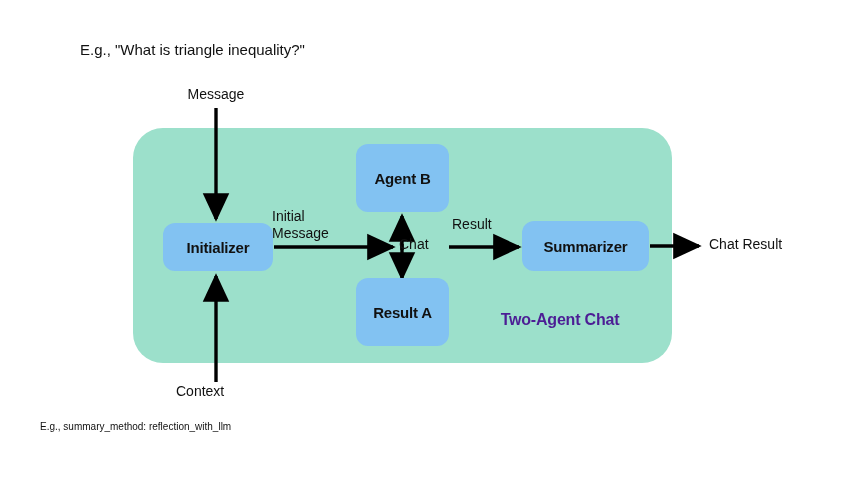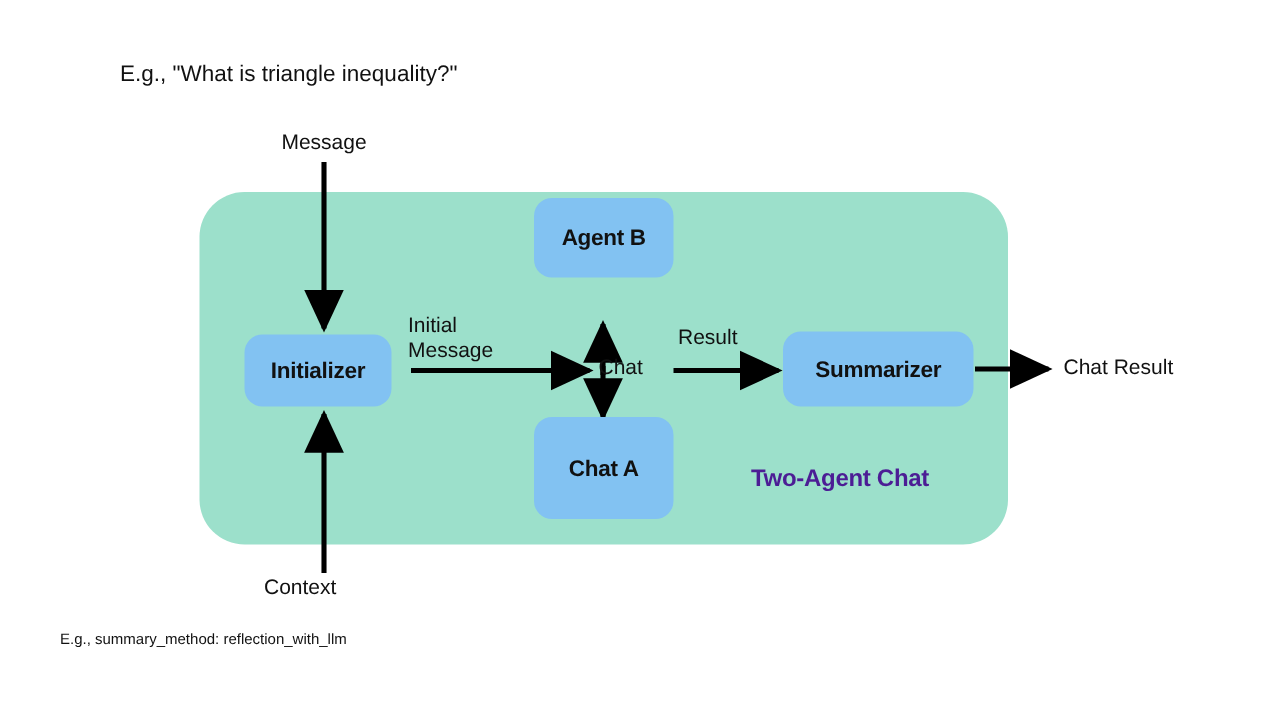--- a/index.html
+++ b/index.html
@@ -44,22 +44,22 @@
     background: #82c2f2;
     border-radius: 12px;
     display: flex;
     align-items: center;
     justify-content: center;
     font-size: 15px;
     font-weight: bold;
     color: #111111;
     letter-spacing: -0.2px;
   }
-  .node-initializer { left: 163px; top: 223px; width: 98px; height: 48px; }
-  .node-agent-b     { left: 356px; top: 132px; width: 93px;  height: 53px; }
+  .node-initializer { left: 163px; top: 223px; width: 110px; height: 48px; }
+  .node-agent-b     { left: 356px; top: 144px; width: 93px;  height: 68px; }
   .node-agent-a     { left: 356px; top: 278px; width: 93px;  height: 68px; }
   .node-summarizer  { left: 522px; top: 221px; width: 127px; height: 50px; }
 
   
   .txt {
     color: #111111;
     font-size: 14px;
     white-space: pre;
     line-height: 1.18;
   }
@@ -109,21 +109,21 @@
 
   <div class="abs group-label">Two-Agent Chat</div>
 
   <div class="abs node node-initializer">
     <span>Initializer</span>
   </div>
   <div class="abs node node-agent-b">
     <span>Agent B</span>
   </div>
   <div class="abs node node-agent-a">
-    <span>Chat A</span>
+    <span>Result A</span>
   </div>
   <div class="abs node node-summarizer">
     <span>Summarizer</span>
   </div>
 
   <div class="abs txt txt-eg-top">E.g., "What is triangle inequality?"</div>
 
   <div class="abs txt txt-eg-bottom">E.g., summary_method: reflection_with_llm</div>
 
   <div class="abs txt txt-message">Message</div>

